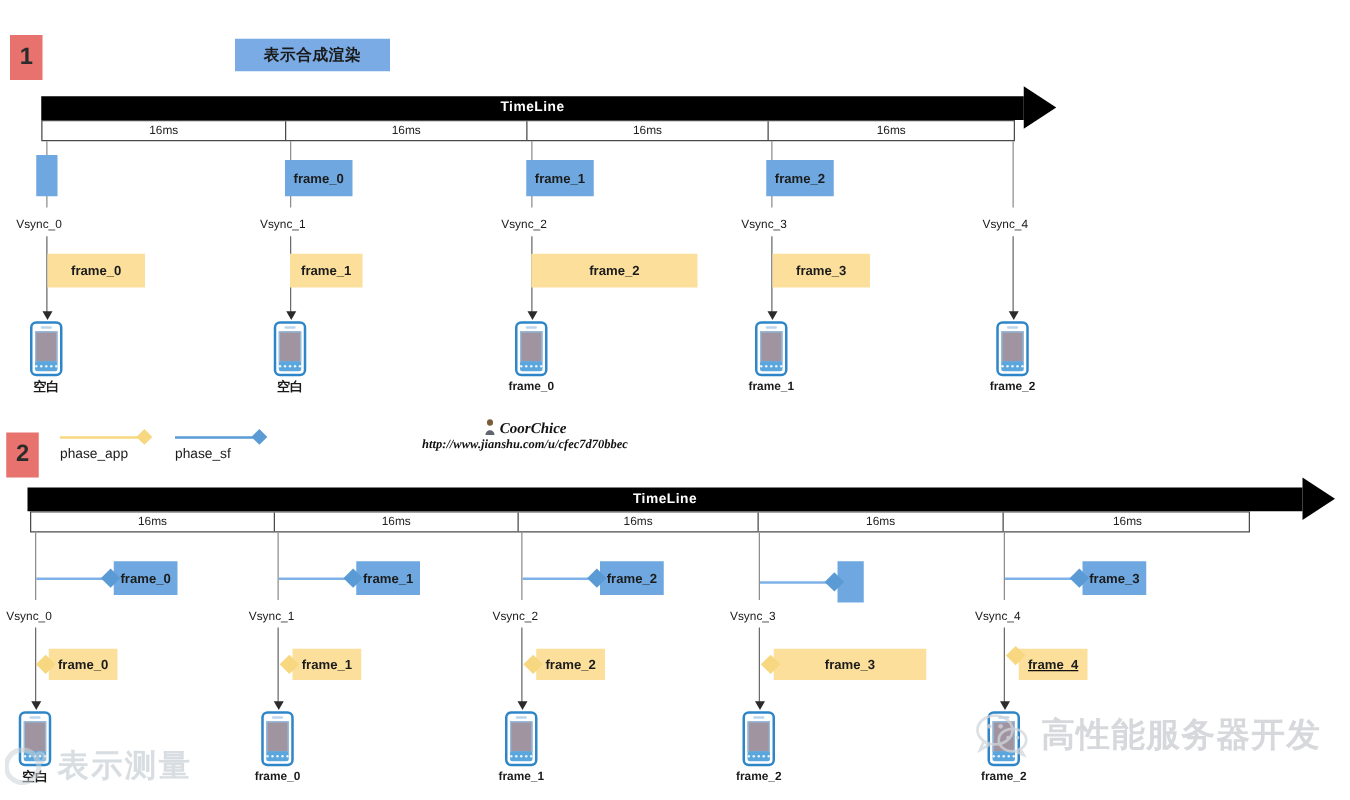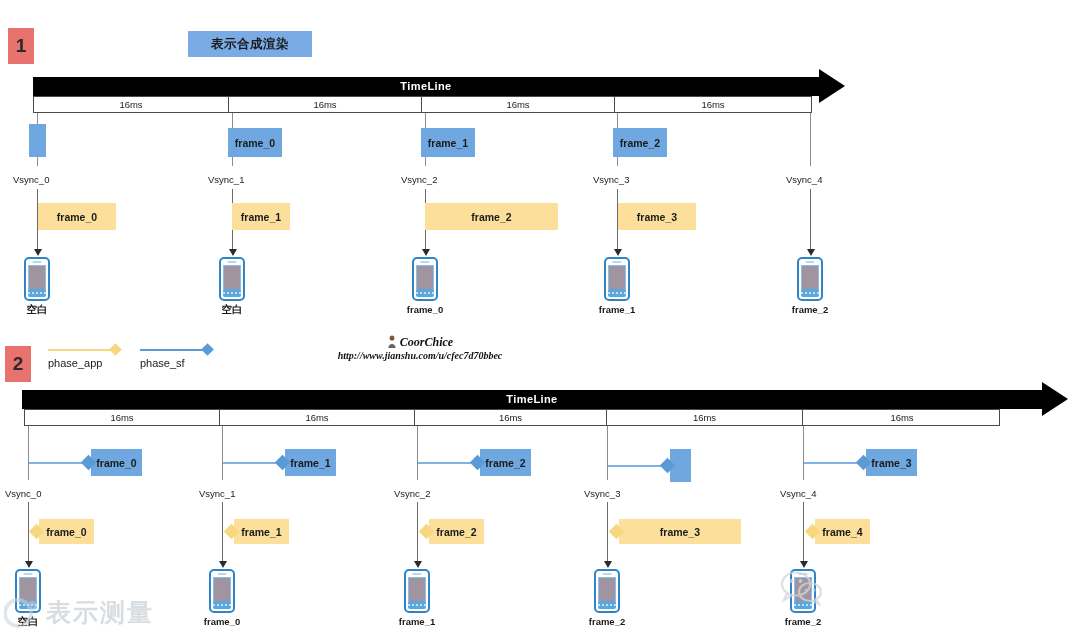--- a/index.html
+++ b/index.html
@@ -317,21 +317,21 @@
     <div class="box box-yellow" style="width:55px;height:25px;margin-left:-3px;">frame_1</div>
   </div>
   <div class="abs" style="left:421px;top:519px;display:flex;align-items:center;">
     <div class="conn-dia-y"></div>
     <div class="box box-yellow" style="width:55px;height:25px;margin-left:-3px;">frame_2</div>
   </div>
   <div class="abs" style="left:611px;top:519px;display:flex;align-items:center;">
     <div class="conn-dia-y"></div>
     <div class="box box-yellow" style="width:122px;height:25px;margin-left:-3px;">frame_3</div>
   </div>
-  <div class="abs" style="left:807px;top:519px;display:flex;align-items:center;">
+  <div class="abs" style="left:807px;top:519px;display:flex;align-items:flex-start;text-decoration:underline;">
     <div class="conn-dia-y"></div>
     <div class="box box-yellow" style="width:55px;height:25px;margin-left:-3px;">frame_4</div>
   </div>
 
   <div class="abs" style="left:15px;top:569px;">
     <div class="phone">
       <div class="speaker"></div>
       <div class="screen"></div>
       <div class="navbar">
         <span class="dot"></span>
@@ -412,15 +412,16 @@
     <svg width="46" height="36" viewBox="0 0 46 36">
       <ellipse cx="16" cy="14" rx="14" ry="11.5" fill="none" stroke="#d2d6da" stroke-width="2.2"></ellipse>
       <path d="M7 23 L4 30 L11 26 Z" fill="none" stroke="#d2d6da" stroke-width="2.2"></path>
       <circle cx="11.5" cy="11" r="1.9" fill="#d2d6da"></circle>
       <circle cx="20.5" cy="11" r="1.9" fill="#d2d6da"></circle>
       <ellipse cx="30" cy="22" rx="11" ry="9" fill="none" stroke="#d2d6da" stroke-width="2.2"></ellipse>
       <path d="M36 29 L39 34 L33.5 31.5 Z" fill="none" stroke="#d2d6da" stroke-width="2.2"></path>
       <circle cx="26.5" cy="20" r="1.5" fill="#d2d6da"></circle>
       <circle cx="34" cy="20" r="1.5" fill="#d2d6da"></circle>
     </svg>
+    <span class="wm-text-2" style="font-size:27px;letter-spacing:1px;">高性能服务器开发</span>
   </div>
 
 </div>
 
 </body></html>

